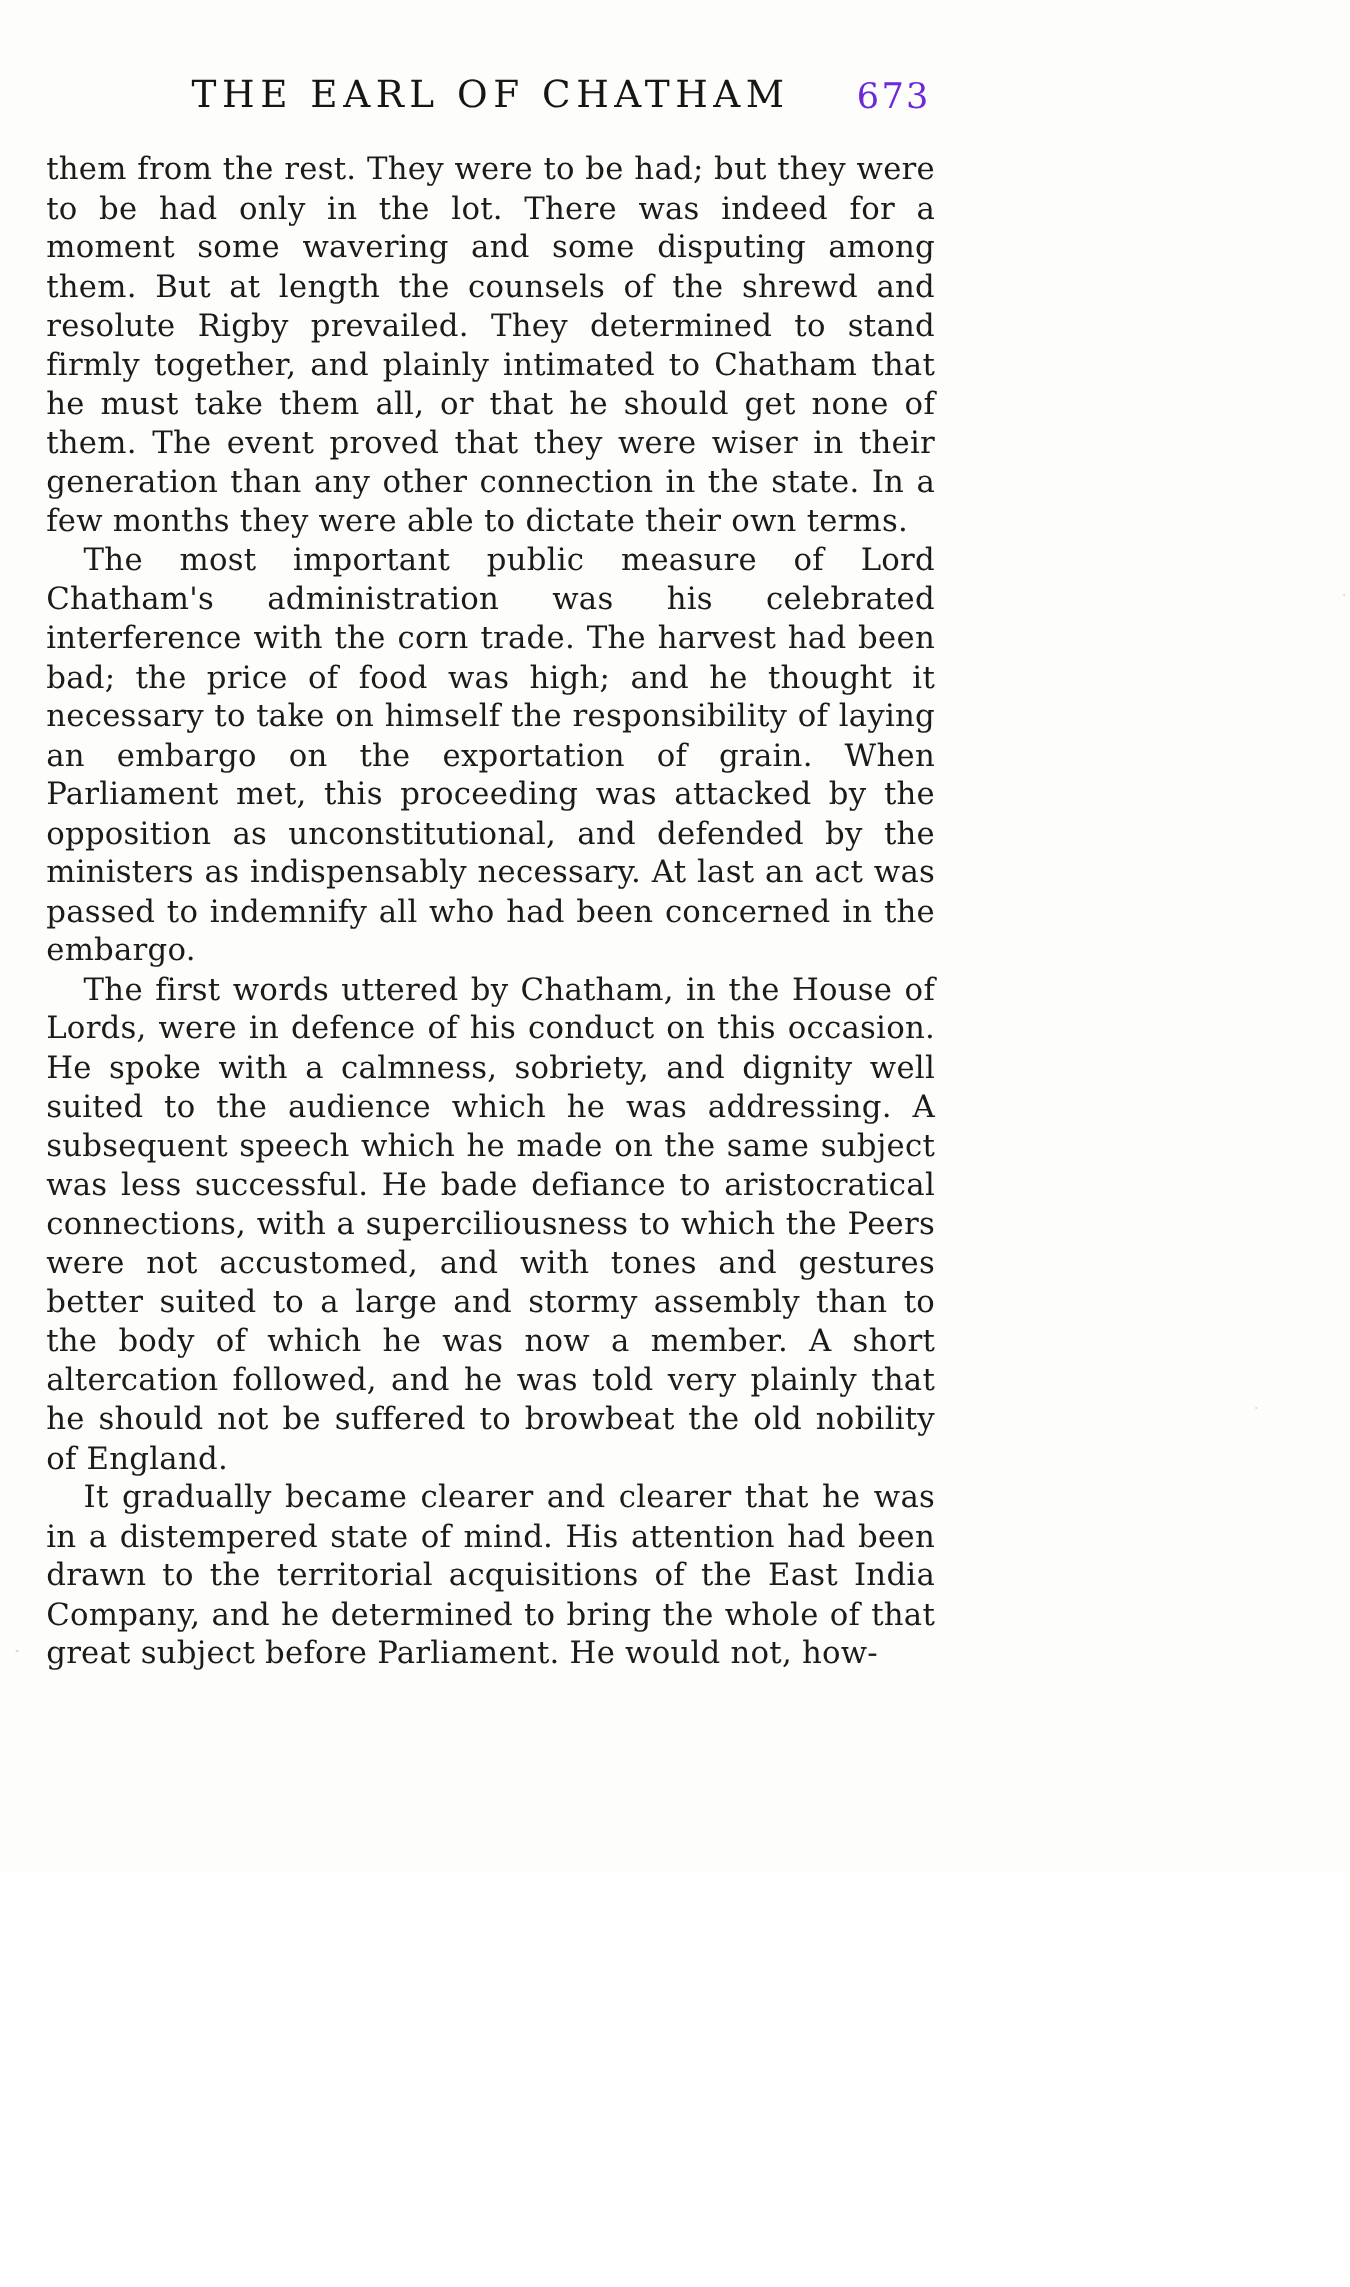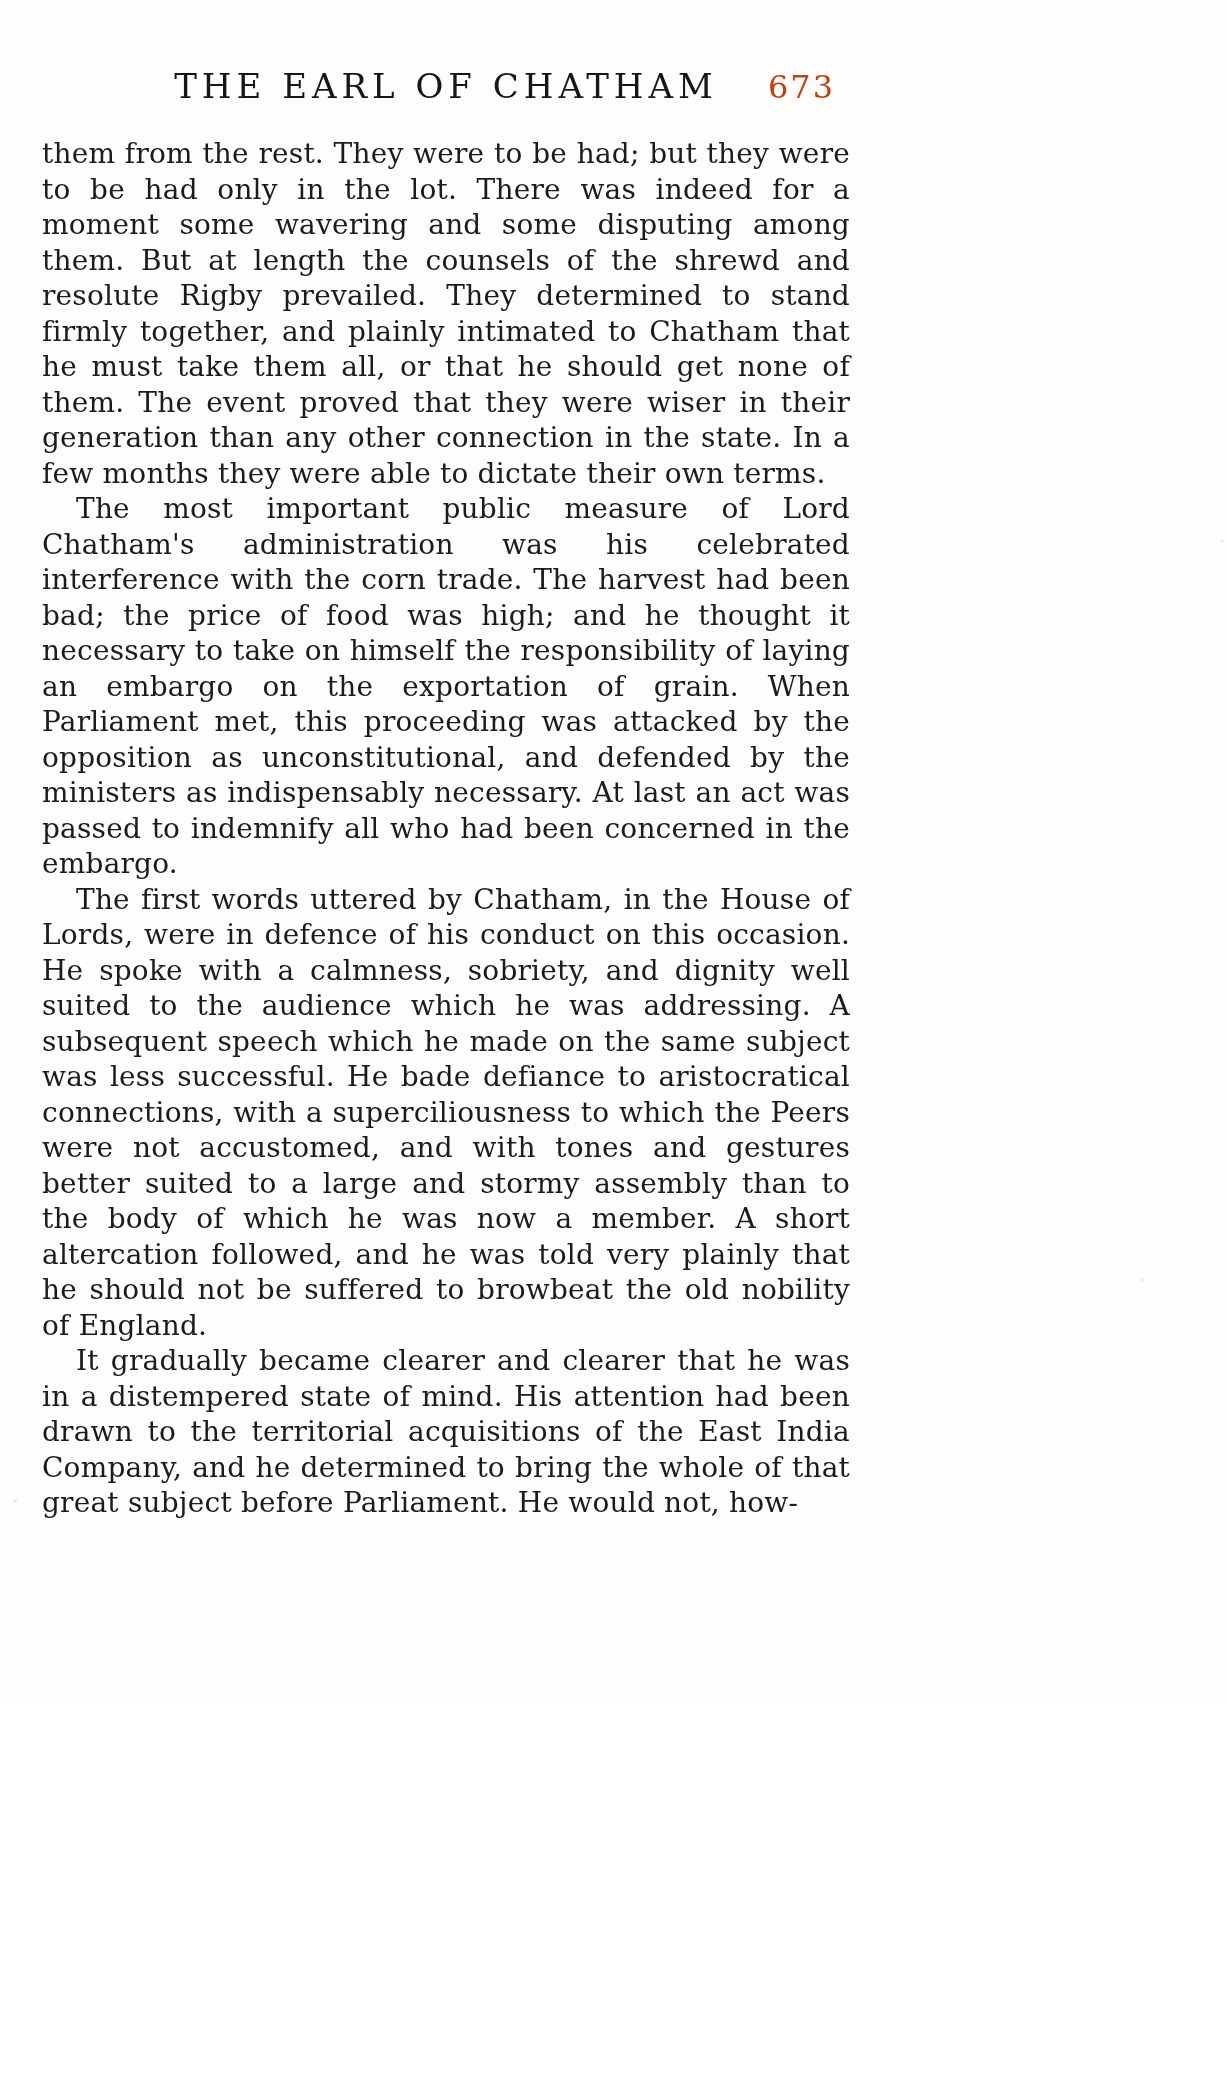--- a/index.html
+++ b/index.html
@@ -34,25 +34,25 @@
     left: 50%;
     transform: translateX(-50%);
     top: 0;
     font-size: 34px;
     letter-spacing: 5px;
     white-space: nowrap;
     color: #161616;
   }
   .running-head .page-number {
     position: absolute;
-    right: 15px;
+    right: 4px;
     top: 2px;
     font-size: 32px;
     letter-spacing: 2px;
-    color: #c2410c;
+    color: #6d28d9;
   }
   .body-text {
     font-size: 28px;
     line-height: 35.5px;
     text-align: justify;
     letter-spacing: 0.2px;
   }
   .para {
     margin: 0;
     text-indent: 34px;

